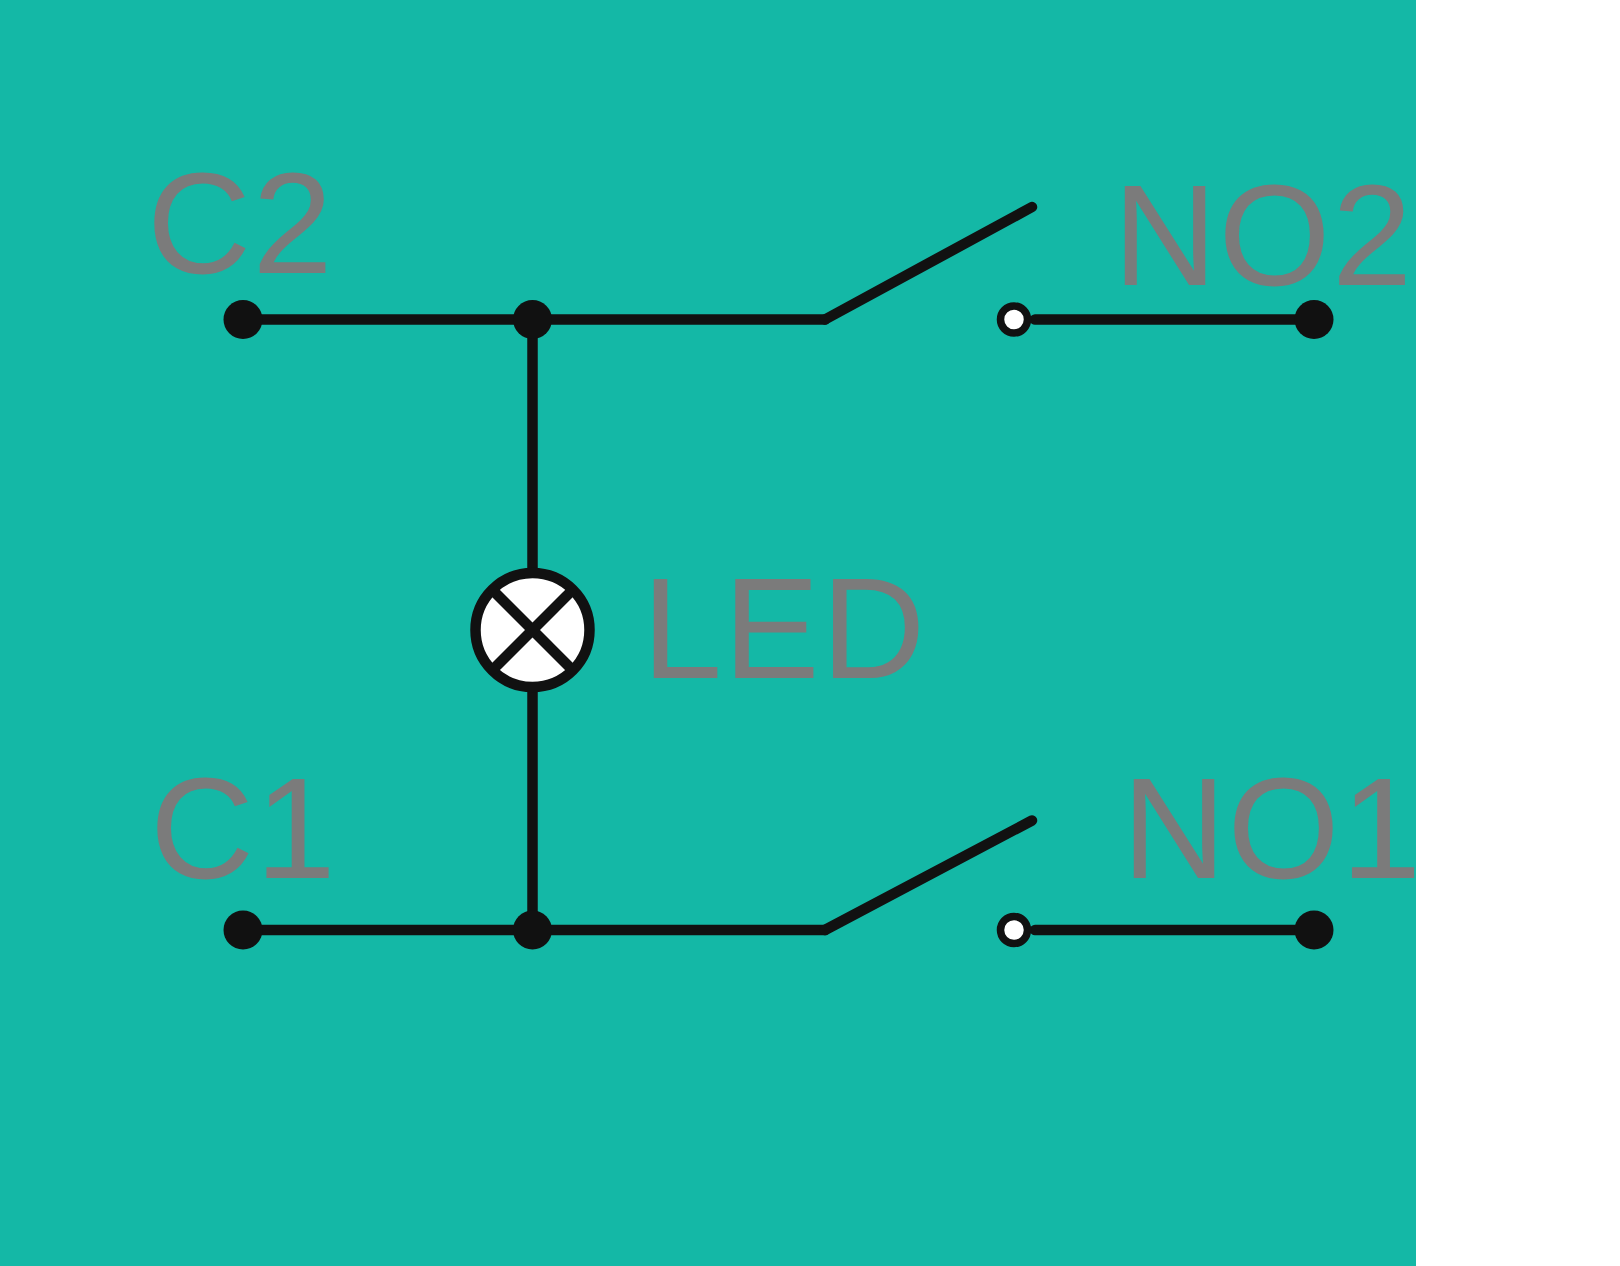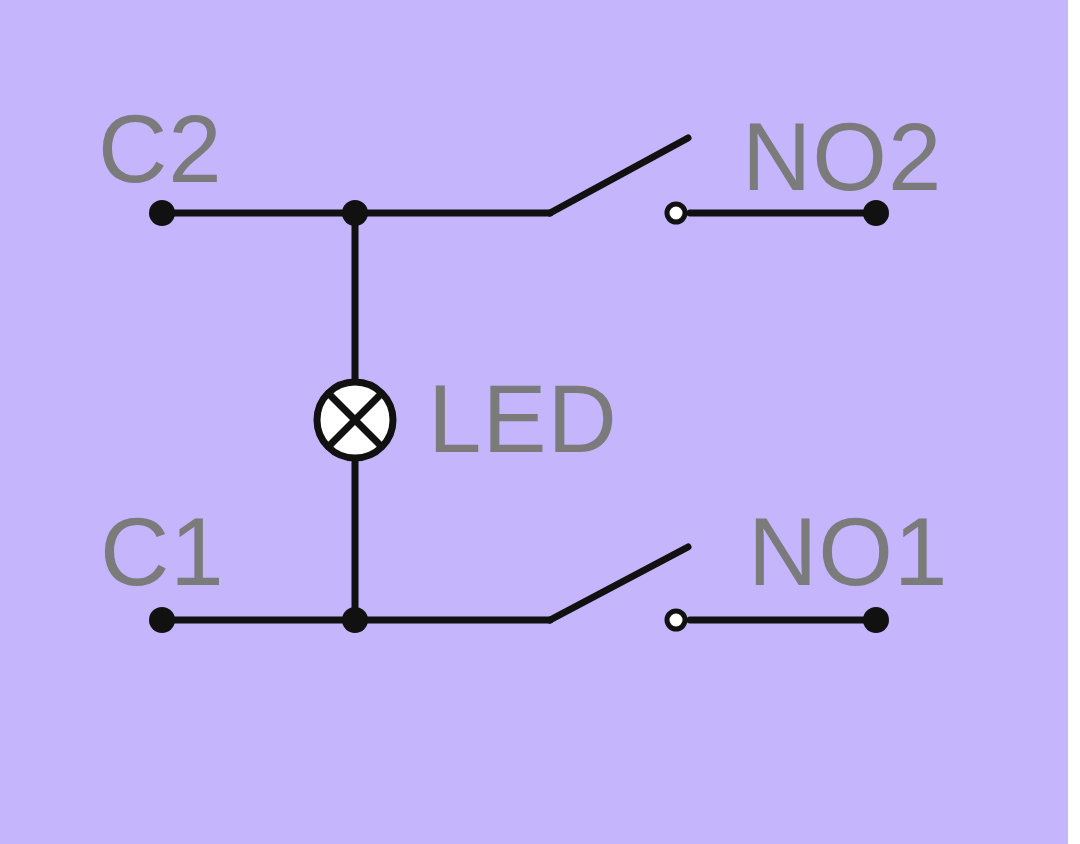--- a/index.html
+++ b/index.html
@@ -2,23 +2,23 @@
 <html><head>
 <meta charset="utf-8">
 <style>
   html, body {
     margin: 0;
     padding: 0;
     background: #ffffff;
   }
   .page {
     position: relative;
-    width: 1068px;
+    width: 944px;
     height: 844px;
-    background: #c4b5fd;
+    background: #14b8a6;
     overflow: hidden;
     font-family: "Liberation Sans", sans-serif;
   }
   svg {
     display: block;
   }
   .schematic-label {
     font-family: "Liberation Sans", sans-serif;
     font-size: 96px;
     font-weight: 400;

